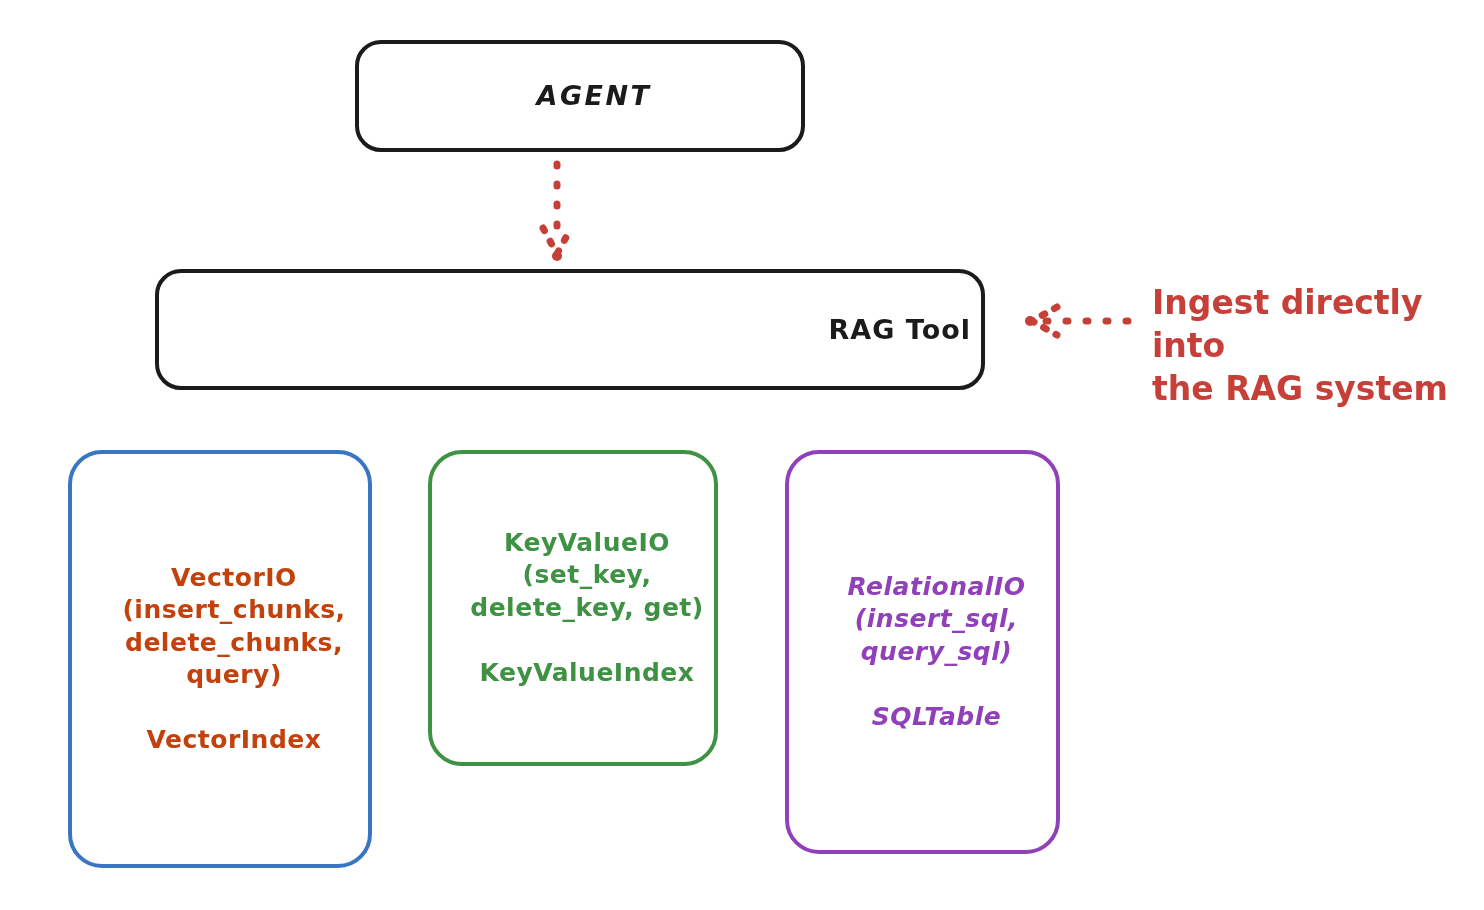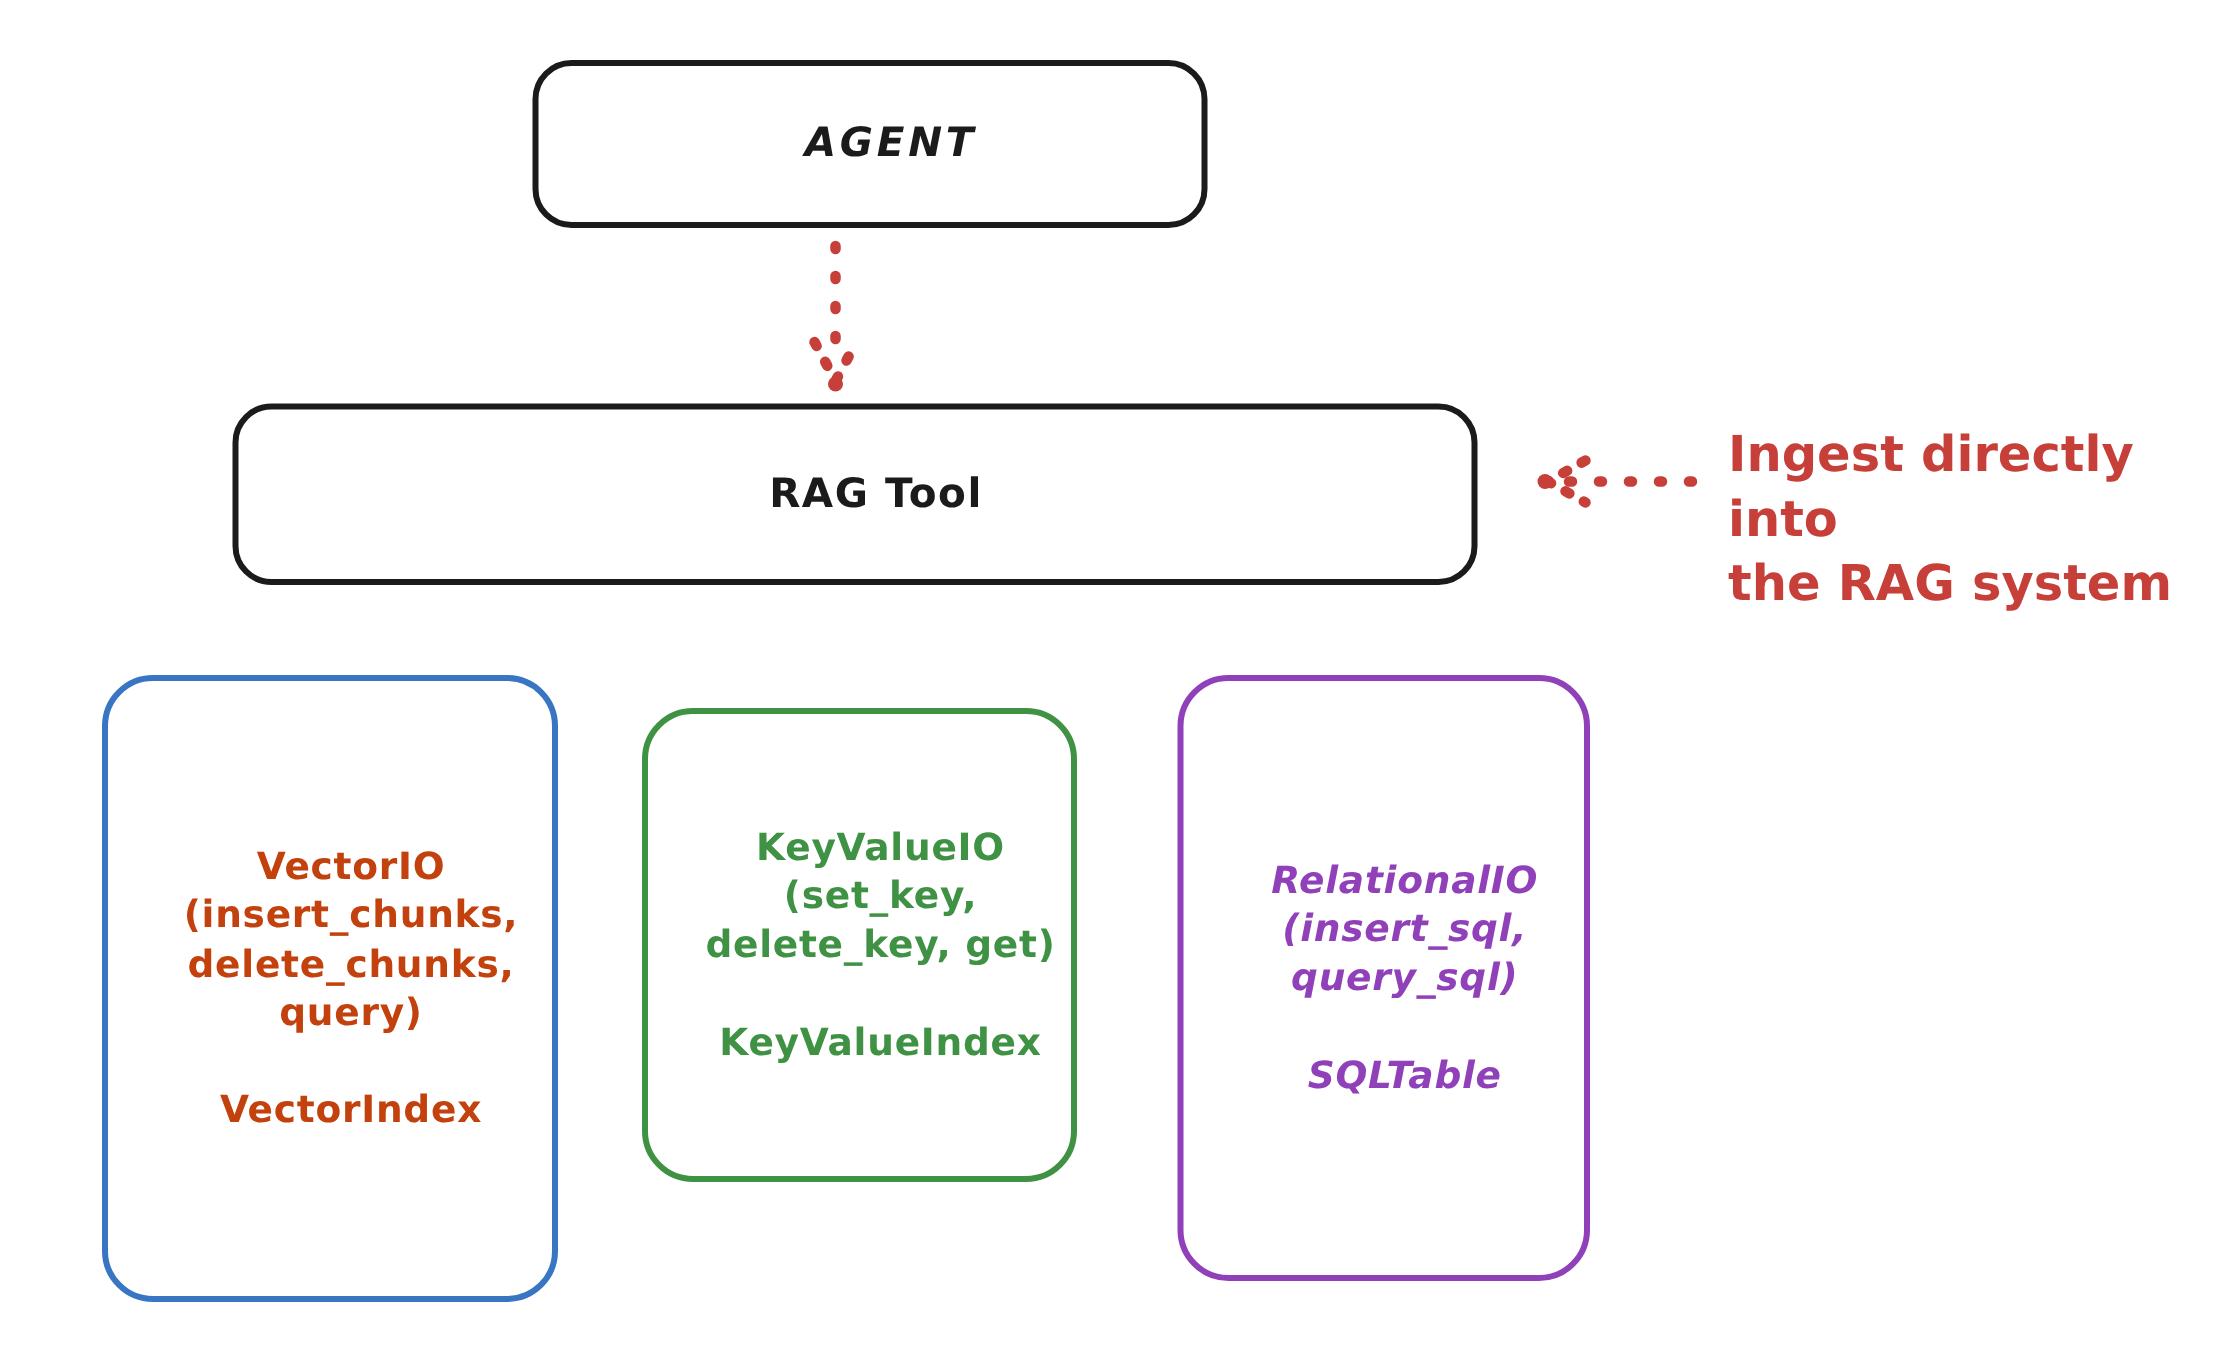--- a/index.html
+++ b/index.html
@@ -107,34 +107,34 @@
       <line x1="1128" y1="321" x2="1042" y2="321" stroke="#c63f38" stroke-width="7" stroke-linecap="round" stroke-dasharray="2 18"></line>
       <path d="M 1057 307 L 1032 321 L 1057 335" fill="none" stroke="#c63f38" stroke-width="7" stroke-linecap="round" stroke-linejoin="round" stroke-dasharray="3 11"></path>
       <circle cx="1030" cy="321" r="5" fill="#c63f38"></circle>
     </g>
   </svg>
 
   <div class="node node-black" id="node-agent" style="left: 355px; top: 40px; width: 450px; height: 112px; border-color: rgb(27, 27, 27);">
     <span class="node-label label-agent" style="color: rgb(27, 27, 27);">AGENT</span>
   </div>
 
-  <div class="node node-black" id="node-rag-tool" style="left: 155px; top: 269px; width: 830px; height: 121px; border-color: rgb(27, 27, 27);">
+  <div class="node node-black" id="node-rag-tool" style="left: 155px; top: 269px; width: 830px; height: 121px; border-color: rgb(27, 27, 27); justify-content: flex-end;">
     <span class="node-label label-ragtool" style="color: rgb(27, 27, 27);">RAG Tool</span>
   </div>
 
   <div class="node node-store" id="node-vector" style="left: 68px; top: 450px; width: 304px; height: 418px; border-color: rgb(56, 118, 196);">
     <span class="node-label label-store" style="color: #c2410c;">VectorIO
 (insert_chunks,
 delete_chunks,
 query)
 
 VectorIndex</span>
   </div>
 
-  <div class="node node-store" id="node-keyvalue" style="left: 428px; top: 450px; width: 290px; height: 316px; border-color: rgb(63, 146, 67); margin-top: 22px;">
+  <div class="node node-store" id="node-keyvalue" style="left: 428px; top: 450px; width: 290px; height: 316px; border-color: rgb(63, 146, 67);">
     <span class="node-label label-store" style="color: rgb(63, 146, 67);">KeyValueIO
 (set_key,
 delete_key, get)
 
 KeyValueIndex</span>
   </div>
 
   <div class="node node-store" id="node-relational" style="left: 785px; top: 450px; width: 275px; height: 404px; border-color: rgb(144, 64, 184); font-style: italic;">
     <span class="node-label label-store" style="color: rgb(144, 64, 184);">RelationalIO
 (insert_sql,

